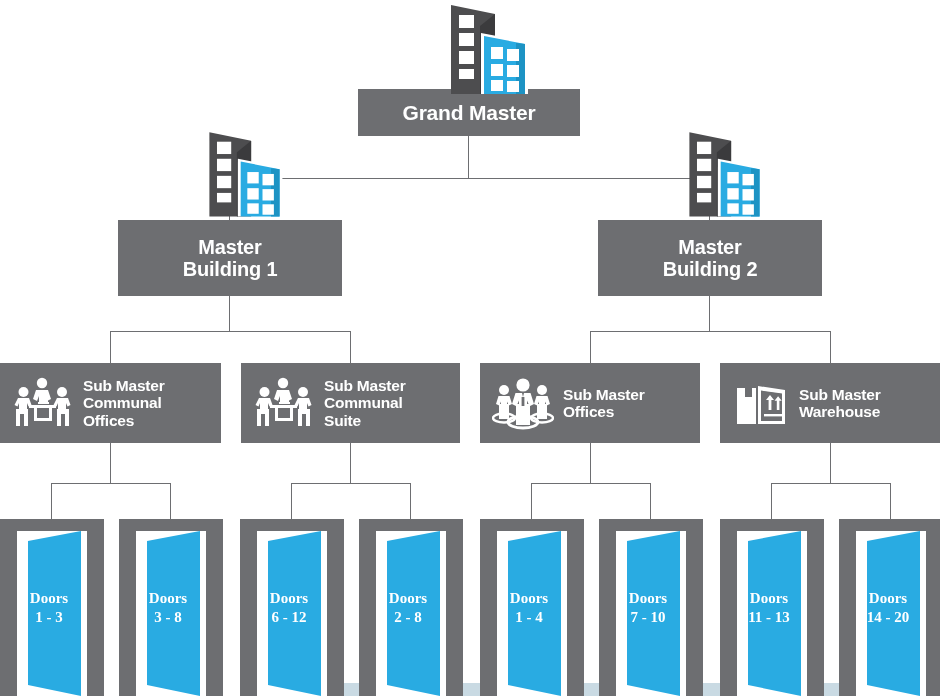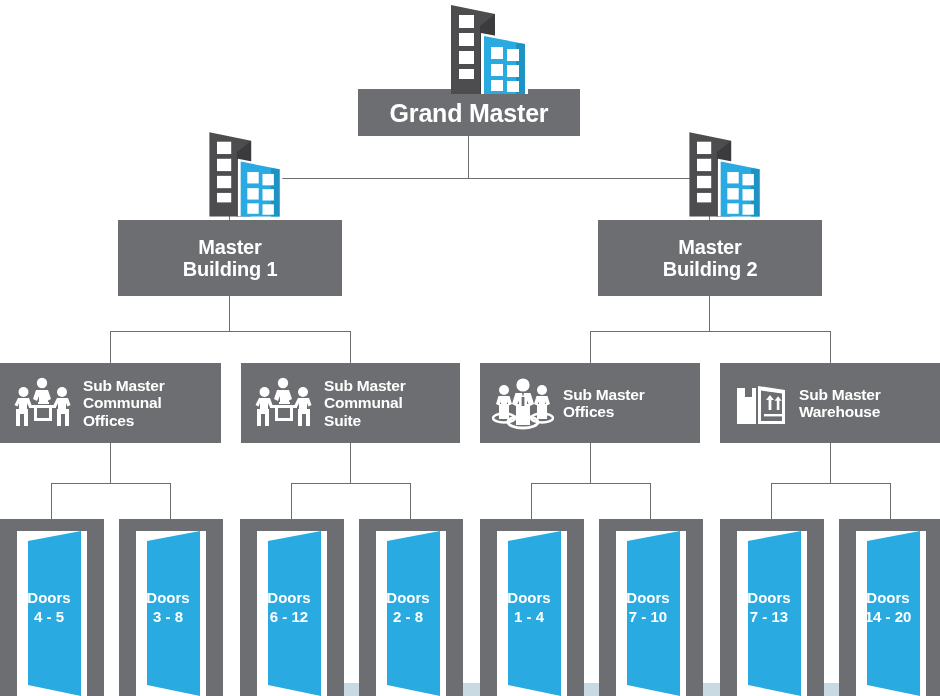--- a/index.html
+++ b/index.html
@@ -22,21 +22,21 @@
     font-weight:bold;
     box-sizing:border-box;
     z-index:5;
   }
   .node.center{
     display:flex;align-items:center;justify-content:center;text-align:center;
   }
   .node .ttl{line-height:1.12;letter-spacing:-0.2px;white-space:pre-line;}
 
   
-  #grand-master{left:358px;top:89px;width:222px;height:47px;font-size:25px;}
+  #grand-master{left:358px;top:89px;width:222px;height:47px;font-size:21px;}
   
   .master{width:224px;height:76px;font-size:20px;}
   #master-1{left:118px;top:220px;}
   #master-2{left:598px;top:220px;}
 
   
   .sub{
     height:80px;
     display:flex;align-items:center;
     padding-left:12px;
@@ -58,21 +58,21 @@
     top:519px;
     width:104px;height:177px;
     z-index:5;
   }
   .door svg{display:block;}
   .door .lbl{
     position:absolute;left:0;top:0;width:104px;height:177px;
     display:flex;flex-direction:column;align-items:center;justify-content:center;
     color:#ffffff;font-weight:bold;font-size:15px;line-height:1.25;
     text-align:center;pointer-events:none;
-    padding-right:6px;box-sizing:border-box;
+    padding-right:6px;box-sizing:border-box;font-family:Liberation Serif, serif;
   }
   .door .lbl span{display:block;white-space:nowrap;}
 
   
   #floor-bar{position:absolute;left:305px;top:683px;width:635px;height:13px;background:#c9dae3;z-index:2;}
 
   .icon{flex:0 0 auto;}
   .icon svg{display:block;}
 </style>
 </head>
@@ -294,21 +294,21 @@
   </div>
 
   <div class="door" style="left:0px;">
     <svg width="104" height="177" viewBox="0 0 104 177" xmlns="http://www.w3.org/2000/svg" aria-hidden="true">
       <rect x="0" y="0" width="104" height="177" fill="#6d6e71"></rect>
       <rect x="17" y="12" width="70" height="165" fill="#ffffff"></rect>
       <polygon points="28,22 81,12 81,177 28,166" fill="#29abe2"></polygon>
     </svg>
     <div class="lbl">
       <span>Doors</span>
-      <span>4 - 5</span>
+      <span>1 - 3</span>
     </div>
   </div>
 
   <div class="door" style="left:119px;">
     <svg width="104" height="177" viewBox="0 0 104 177" xmlns="http://www.w3.org/2000/svg" aria-hidden="true">
       <rect x="0" y="0" width="104" height="177" fill="#6d6e71"></rect>
       <rect x="17" y="12" width="70" height="165" fill="#ffffff"></rect>
       <polygon points="28,22 81,12 81,177 28,166" fill="#29abe2"></polygon>
     </svg>
     <div class="lbl">
@@ -366,21 +366,21 @@
   </div>
 
   <div class="door" style="left:720px;">
     <svg width="104" height="177" viewBox="0 0 104 177" xmlns="http://www.w3.org/2000/svg" aria-hidden="true">
       <rect x="0" y="0" width="104" height="177" fill="#6d6e71"></rect>
       <rect x="17" y="12" width="70" height="165" fill="#ffffff"></rect>
       <polygon points="28,22 81,12 81,177 28,166" fill="#29abe2"></polygon>
     </svg>
     <div class="lbl">
       <span>Doors</span>
-      <span>7 - 13</span>
+      <span>11 - 13</span>
     </div>
   </div>
 
   <div class="door" style="left:839px;">
     <svg width="104" height="177" viewBox="0 0 104 177" xmlns="http://www.w3.org/2000/svg" aria-hidden="true">
       <rect x="0" y="0" width="104" height="177" fill="#6d6e71"></rect>
       <rect x="17" y="12" width="70" height="165" fill="#ffffff"></rect>
       <polygon points="28,22 81,12 81,177 28,166" fill="#29abe2"></polygon>
     </svg>
     <div class="lbl">

